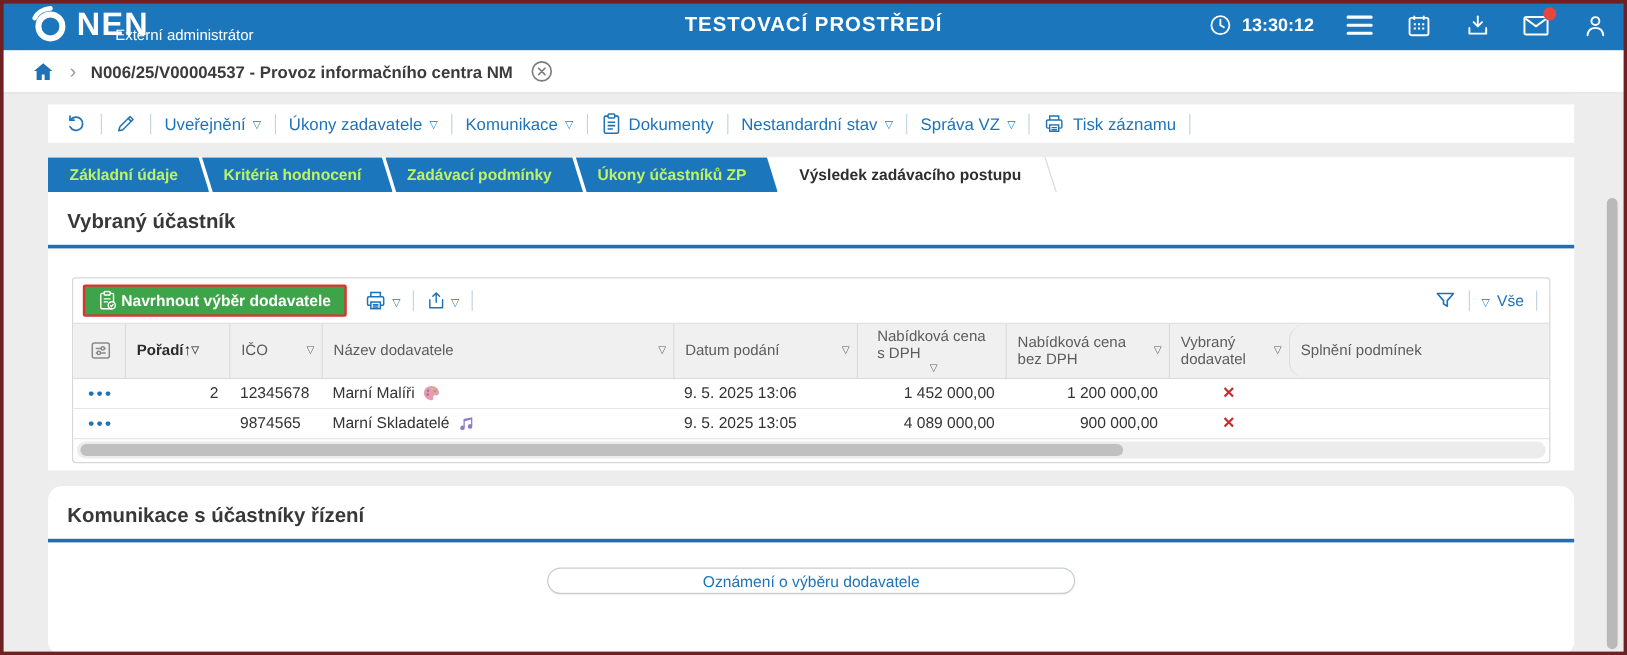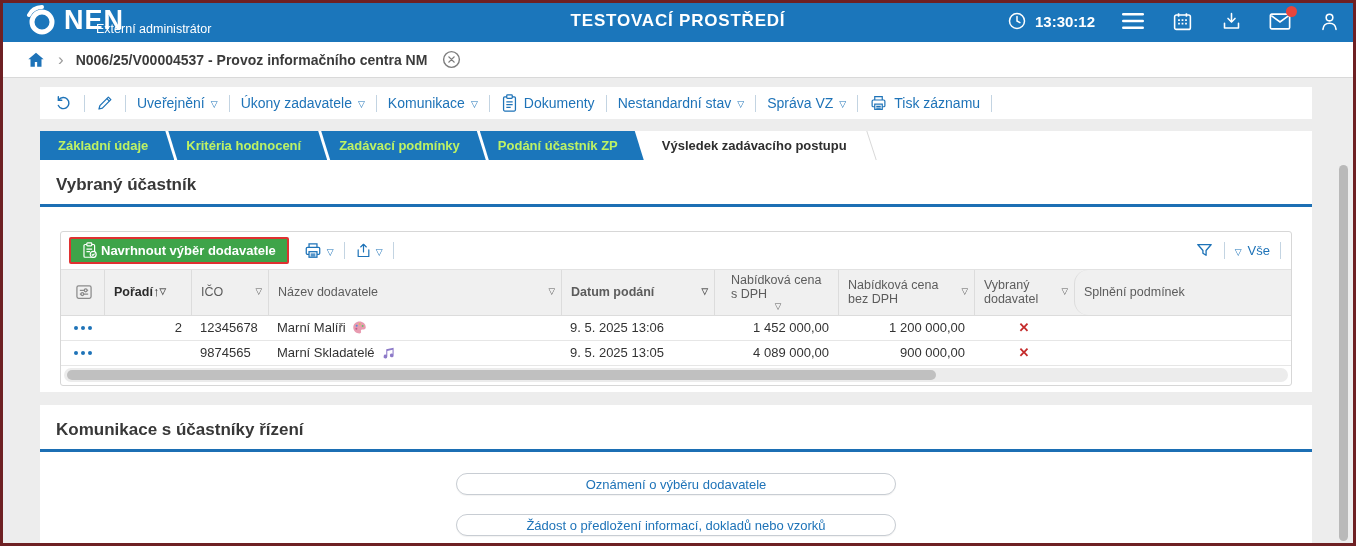--- a/index.html
+++ b/index.html
@@ -36,21 +36,21 @@
   
   .tabs-row { position:absolute; top:131px; left:40px; width:1272px; height:29px; background:#fff; display:flex; }
   .tab { height:29px; display:flex; align-items:center; background:#1b76bb; color:#bef264; font-size:13px; font-weight:bold;
          padding:0 26px 0 18px; clip-path:polygon(0 0, calc(100% - 9px) 0, 100% 100%, 9px 100%); margin-left:-6px; cursor:pointer; white-space:nowrap; }
   .tab.first { clip-path:polygon(0 0, calc(100% - 9px) 0, 100% 100%, 0 100%); margin-left:0; }
   .tab.active { background:#fff; color:#2e2e2e; clip-path:polygon(0 0, 100% 0, 100% 100%, 9px 100%); padding:0 24px; }
   .tab-edge { width:1px; height:29px; background:#d8d8d8; transform:skewX(18deg); }
 
   
   .panel1 { position:absolute; top:160px; left:40px; width:1272px; height:232px; background:#fff; }
-  .panel2 { position:absolute; top:405px; left:40px; width:1272px; height:141px; background:#fff; }
+  .panel2 { position:absolute; top:405px; left:40px; width:1272px; height:141px; background:#fff;border-radius:12px; }
   .sec-head { font-size:17px; font-weight:bold; color:#383838; padding:15px 0 0 16px; }
   .sec-rule { height:3px; background:#1c6fb4; margin-top:9px; }
 
   
   .grid-card { margin:24px 20px 0 20px; width:1232px; border:1px solid #d7d7d7; border-radius:3px; background:#fff; overflow:hidden; }
   .grid-toolbar { height:37px; display:flex; align-items:center; padding:0 10px 0 8px; }
   .btn-propose { display:flex; align-items:center; gap:3px; background:#3ea449; color:#fff; font-weight:bold; font-size:13px;
                  border:2px solid #e03131; border-radius:2px; padding:3px 11px; height:27px; cursor:pointer; font-family:inherit; }
   .gt-ic { display:flex; align-items:center; gap:4px; color:#1e73b8; margin-left:14px; cursor:pointer; }
   .gt-sep { width:1px; height:17px; background:#c3d4e2; margin:0 10px; }
@@ -229,21 +229,21 @@
   <div class="tab first">
       <span>Základní údaje</span>
     </div>
   <div class="tab">
       <span>Kritéria hodnocení</span>
     </div>
   <div class="tab">
       <span>Zadávací podmínky</span>
     </div>
   <div class="tab">
-      <span>Podání účastník ZP</span>
+      <span>Úkony účastníků ZP</span>
     </div>
   <div class="tab active">
       <span>Výsledek zadávacího postupu</span>
     </div>
   <div class="tab-edge"></div>
 </div>
 
 <div class="panel1">
   <div class="sec-head">Vybraný účastník</div>
   <div class="sec-rule"></div>
@@ -309,21 +309,21 @@
           <span class="th-dd">▽</span>
         </div>
         <div class="th c-ico">
           <span class="lbl">IČO</span>
           <span class="th-dd">▽</span>
         </div>
         <div class="th c-name" style="justify-content:space-between;">
           <span class="lbl">Název dodavatele</span>
           <span class="th-dd">▽</span>
         </div>
-        <div class="th c-date" style="text-align:left;font-weight:bold;">
+        <div class="th c-date" style="text-align:left;">
           <span class="lbl">Datum podání</span>
           <span class="th-dd">▽</span>
         </div>
         <div class="th c-vat" style="text-align:left;flex-direction:column;">
           <span class="lbl">Nabídková cena s DPH</span>
           <span class="th-dd">▽</span>
         </div>
         <div class="th c-novat" style="text-align:left;">
           <span class="lbl">Nabídková cena bez DPH</span>
           <span class="th-dd">▽</span>
@@ -392,20 +392,19 @@
         </div>
     </div>
   </div>
 </div>
 
 <div class="panel2">
   <div class="sec-head">Komunikace s účastníky řízení</div>
   <div class="sec-rule"></div>
   <div class="comm-btns">
     <button class="pill-btn">Oznámení o výběru dodavatele</button>
-    <button class="pill-btn">Žádost o předložení informací, dokladů nebo vzorků</button>
   </div>
 </div>
 
 <div class="vscroll-track"></div>
 <div class="vscroll-thumb"></div>
 
 <div class="frame"></div>
 
 </body></html>

